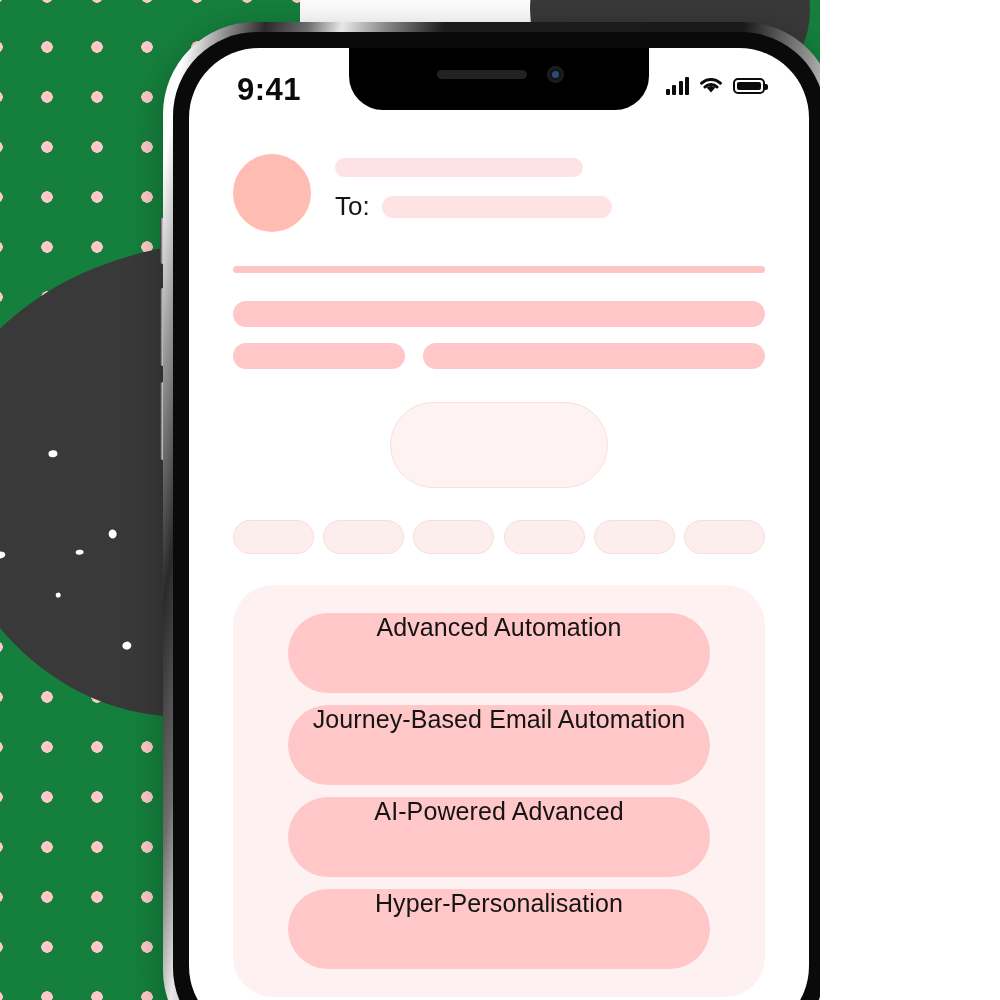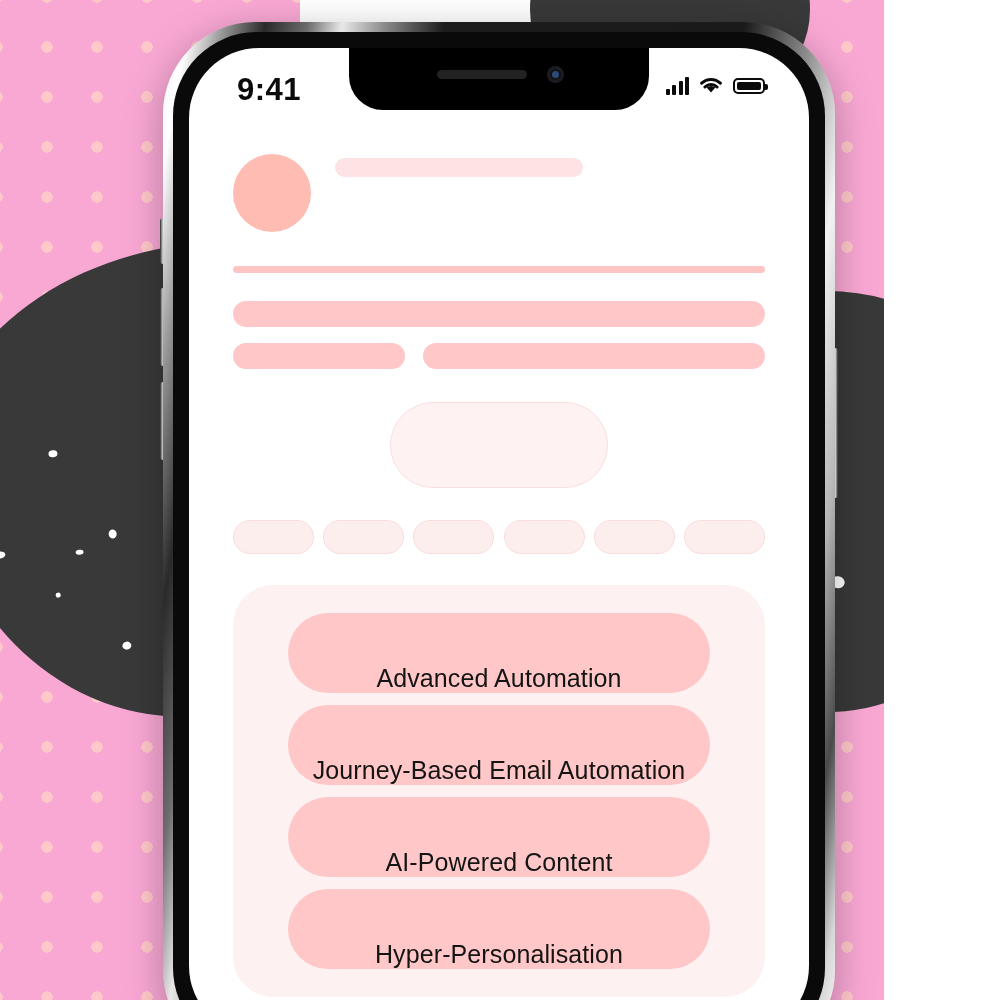--- a/index.html
+++ b/index.html
@@ -4,22 +4,22 @@
 <style>
   html, body {
     margin: 0; padding: 0;
     width: 1000px; height: 1000px;
     overflow: hidden;
     font-family: "Liberation Sans", sans-serif;
   }
 
   #stage {
     position: relative;
-    width: 884px; height: 1000px;
-    background: #f9a8d4;
+    width: 820px; height: 1000px;
+    background: #15803d;
     overflow: hidden;
   }
 
   
   .dot-bg {
     position: absolute;
     inset: 0;
     background-image: radial-gradient(circle, #ffc9c9 5.5px, rgba(255,255,255,0) 6px);
     background-size: 50px 50px;
     background-position: 22px 22px;
@@ -244,21 +244,21 @@
     background: #fef1f1;
     border-radius: 40px;
     padding: 28px 55px;
     box-sizing: border-box;
   }
   .feature-pill {
     height: 80px;
     border-radius: 40px;
     background: #ffc7c7;
     display: flex;
-    align-items: flex-end;
+    align-items: flex-start;
     justify-content: center;
     margin-bottom: 12px;
   }
   .feature-pill:last-child { margin-bottom: 0; margin-top: 12px; }
   .feature-pill span {
     font-size: 25px;
     color: #141414;
     letter-spacing: 0.1px;
     white-space: nowrap;
   }
@@ -326,20 +326,24 @@
           <div class="batt"></div>
         </div>
 
         <div class="content">
 
           <div class="hdr">
             <div class="avatar"></div>
             <div class="hdr-fields">
               <div class="bar bar-name"></div>
 
+              <div class="field-row">
+                <div class="field-label">To:</div>
+                <div class="bar bar-to"></div>
+              </div>
 
             </div>
           </div>
 
           <div class="divider"></div>
 
           <div class="body-lines">
             <div class="line-full"></div>
             <div class="line-split">
               <div class="line-a"></div>
@@ -359,21 +363,21 @@
           </div>
 
           <div class="features">
             <div class="feature-pill">
               <span>Advanced Automation</span>
             </div>
             <div class="feature-pill">
               <span>Journey-Based Email Automation</span>
             </div>
             <div class="feature-pill">
-              <span>AI-Powered Content</span>
+              <span>AI-Powered Advanced</span>
             </div>
             <div class="feature-pill">
               <span>Hyper-Personalisation</span>
             </div>
           </div>
 
         </div>
       </div>
     </div>
   </div>

